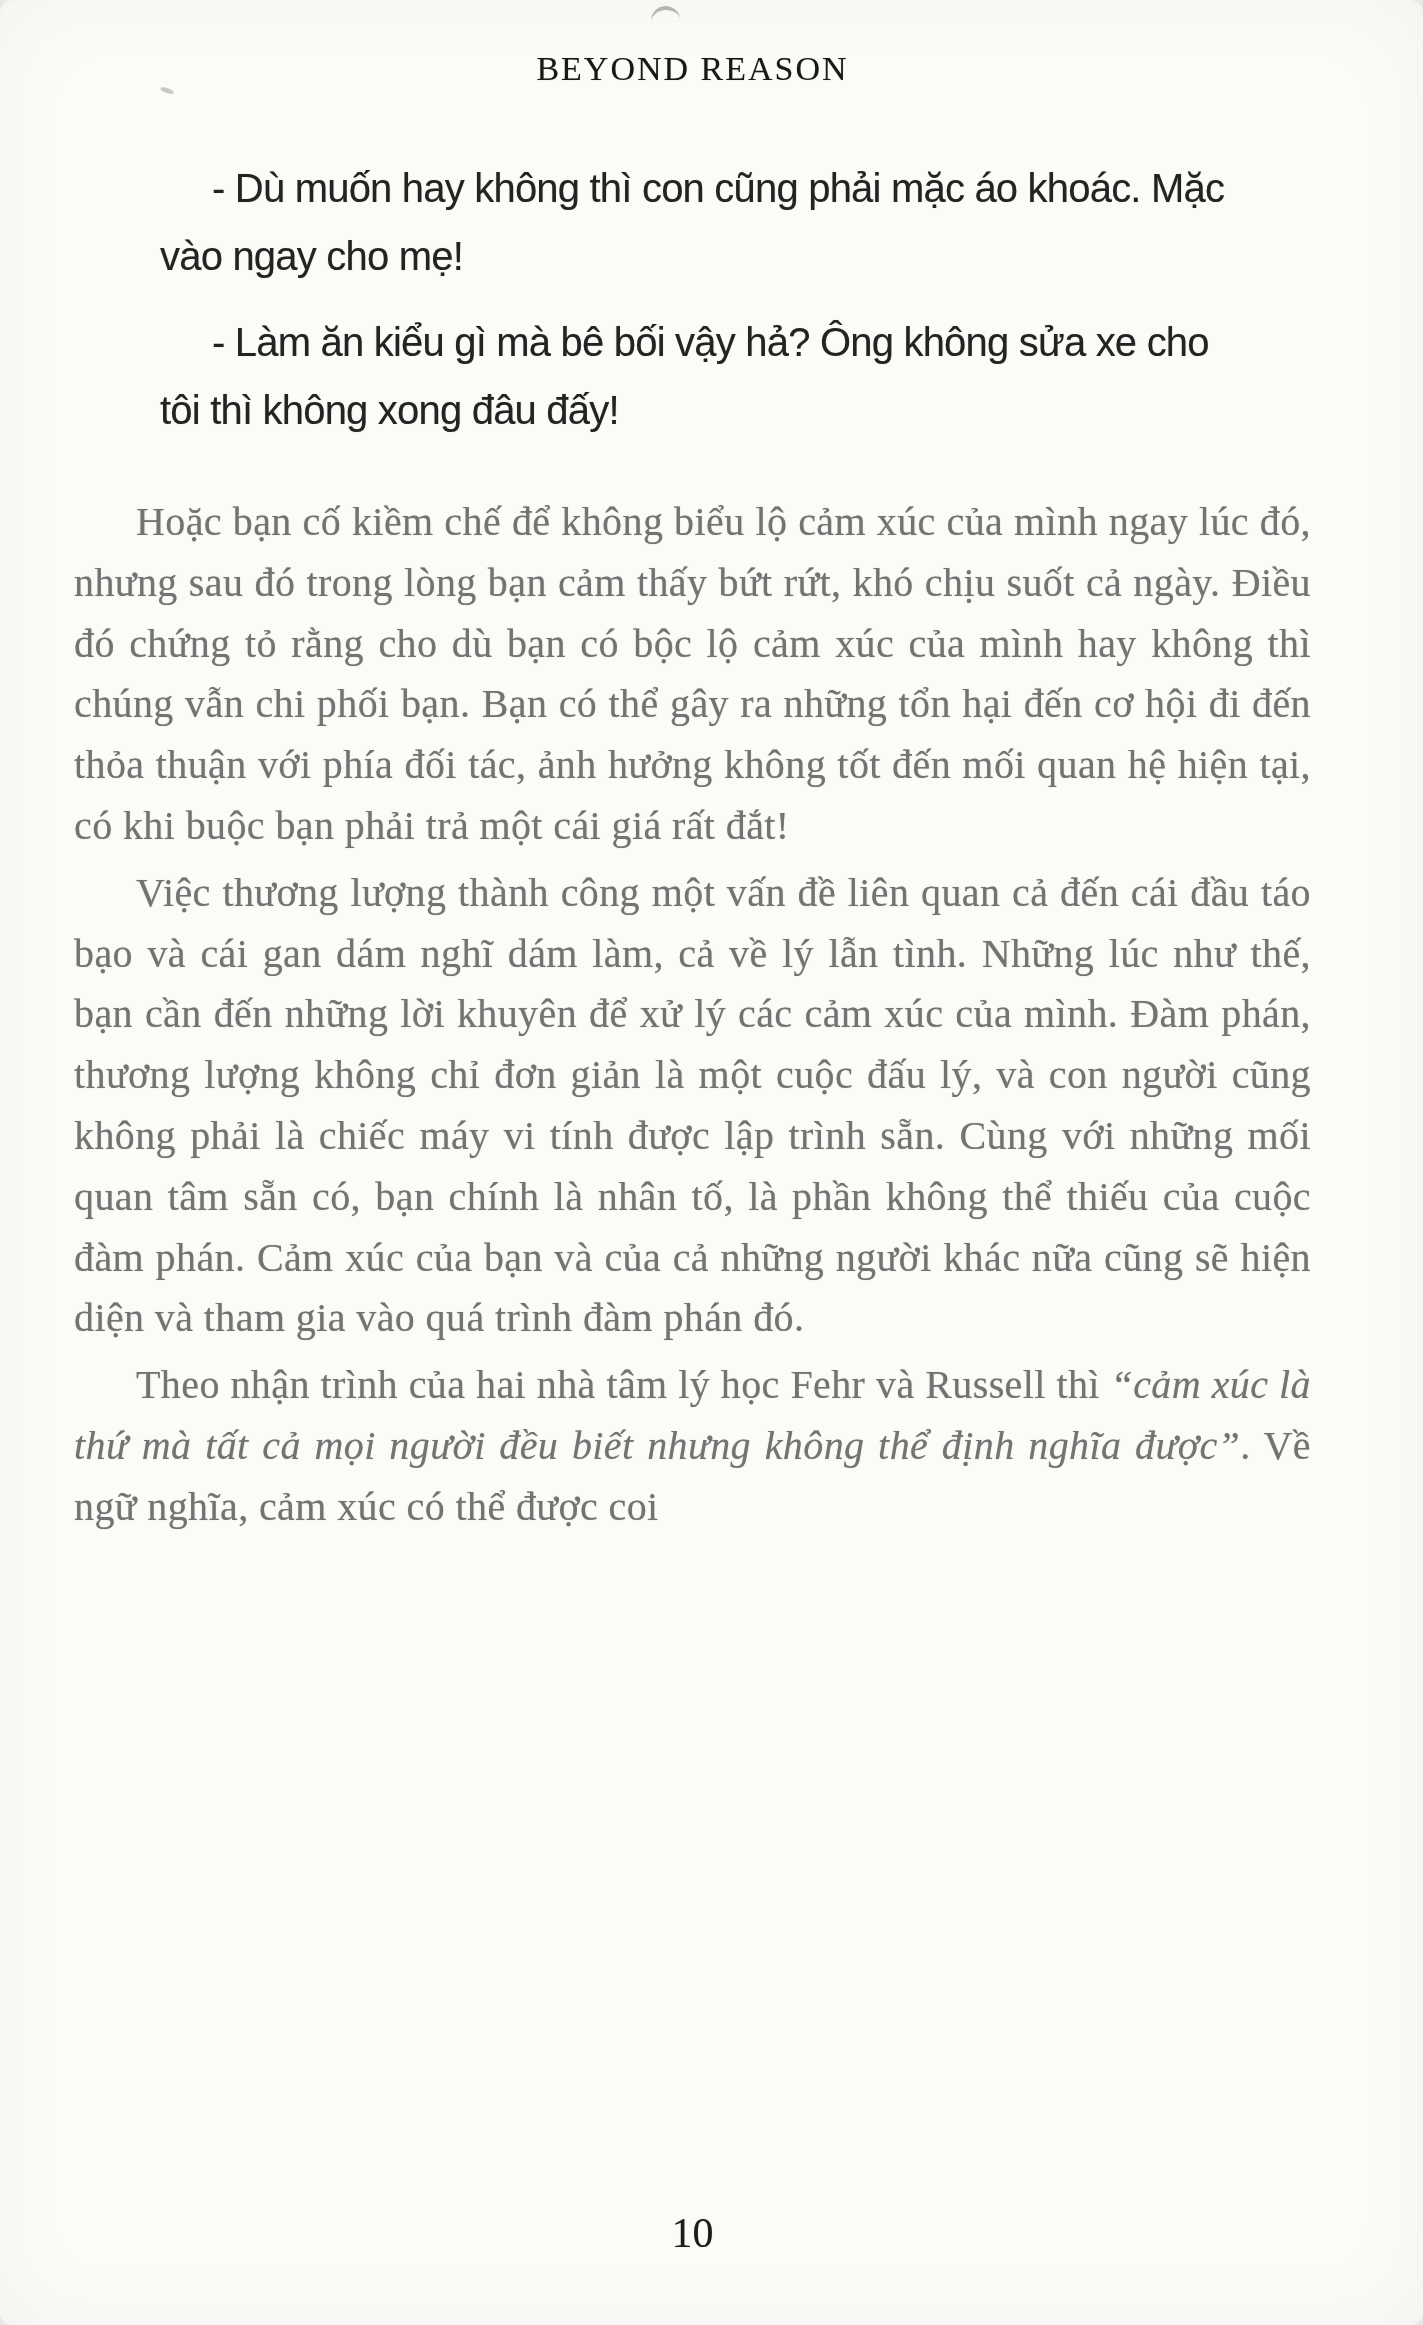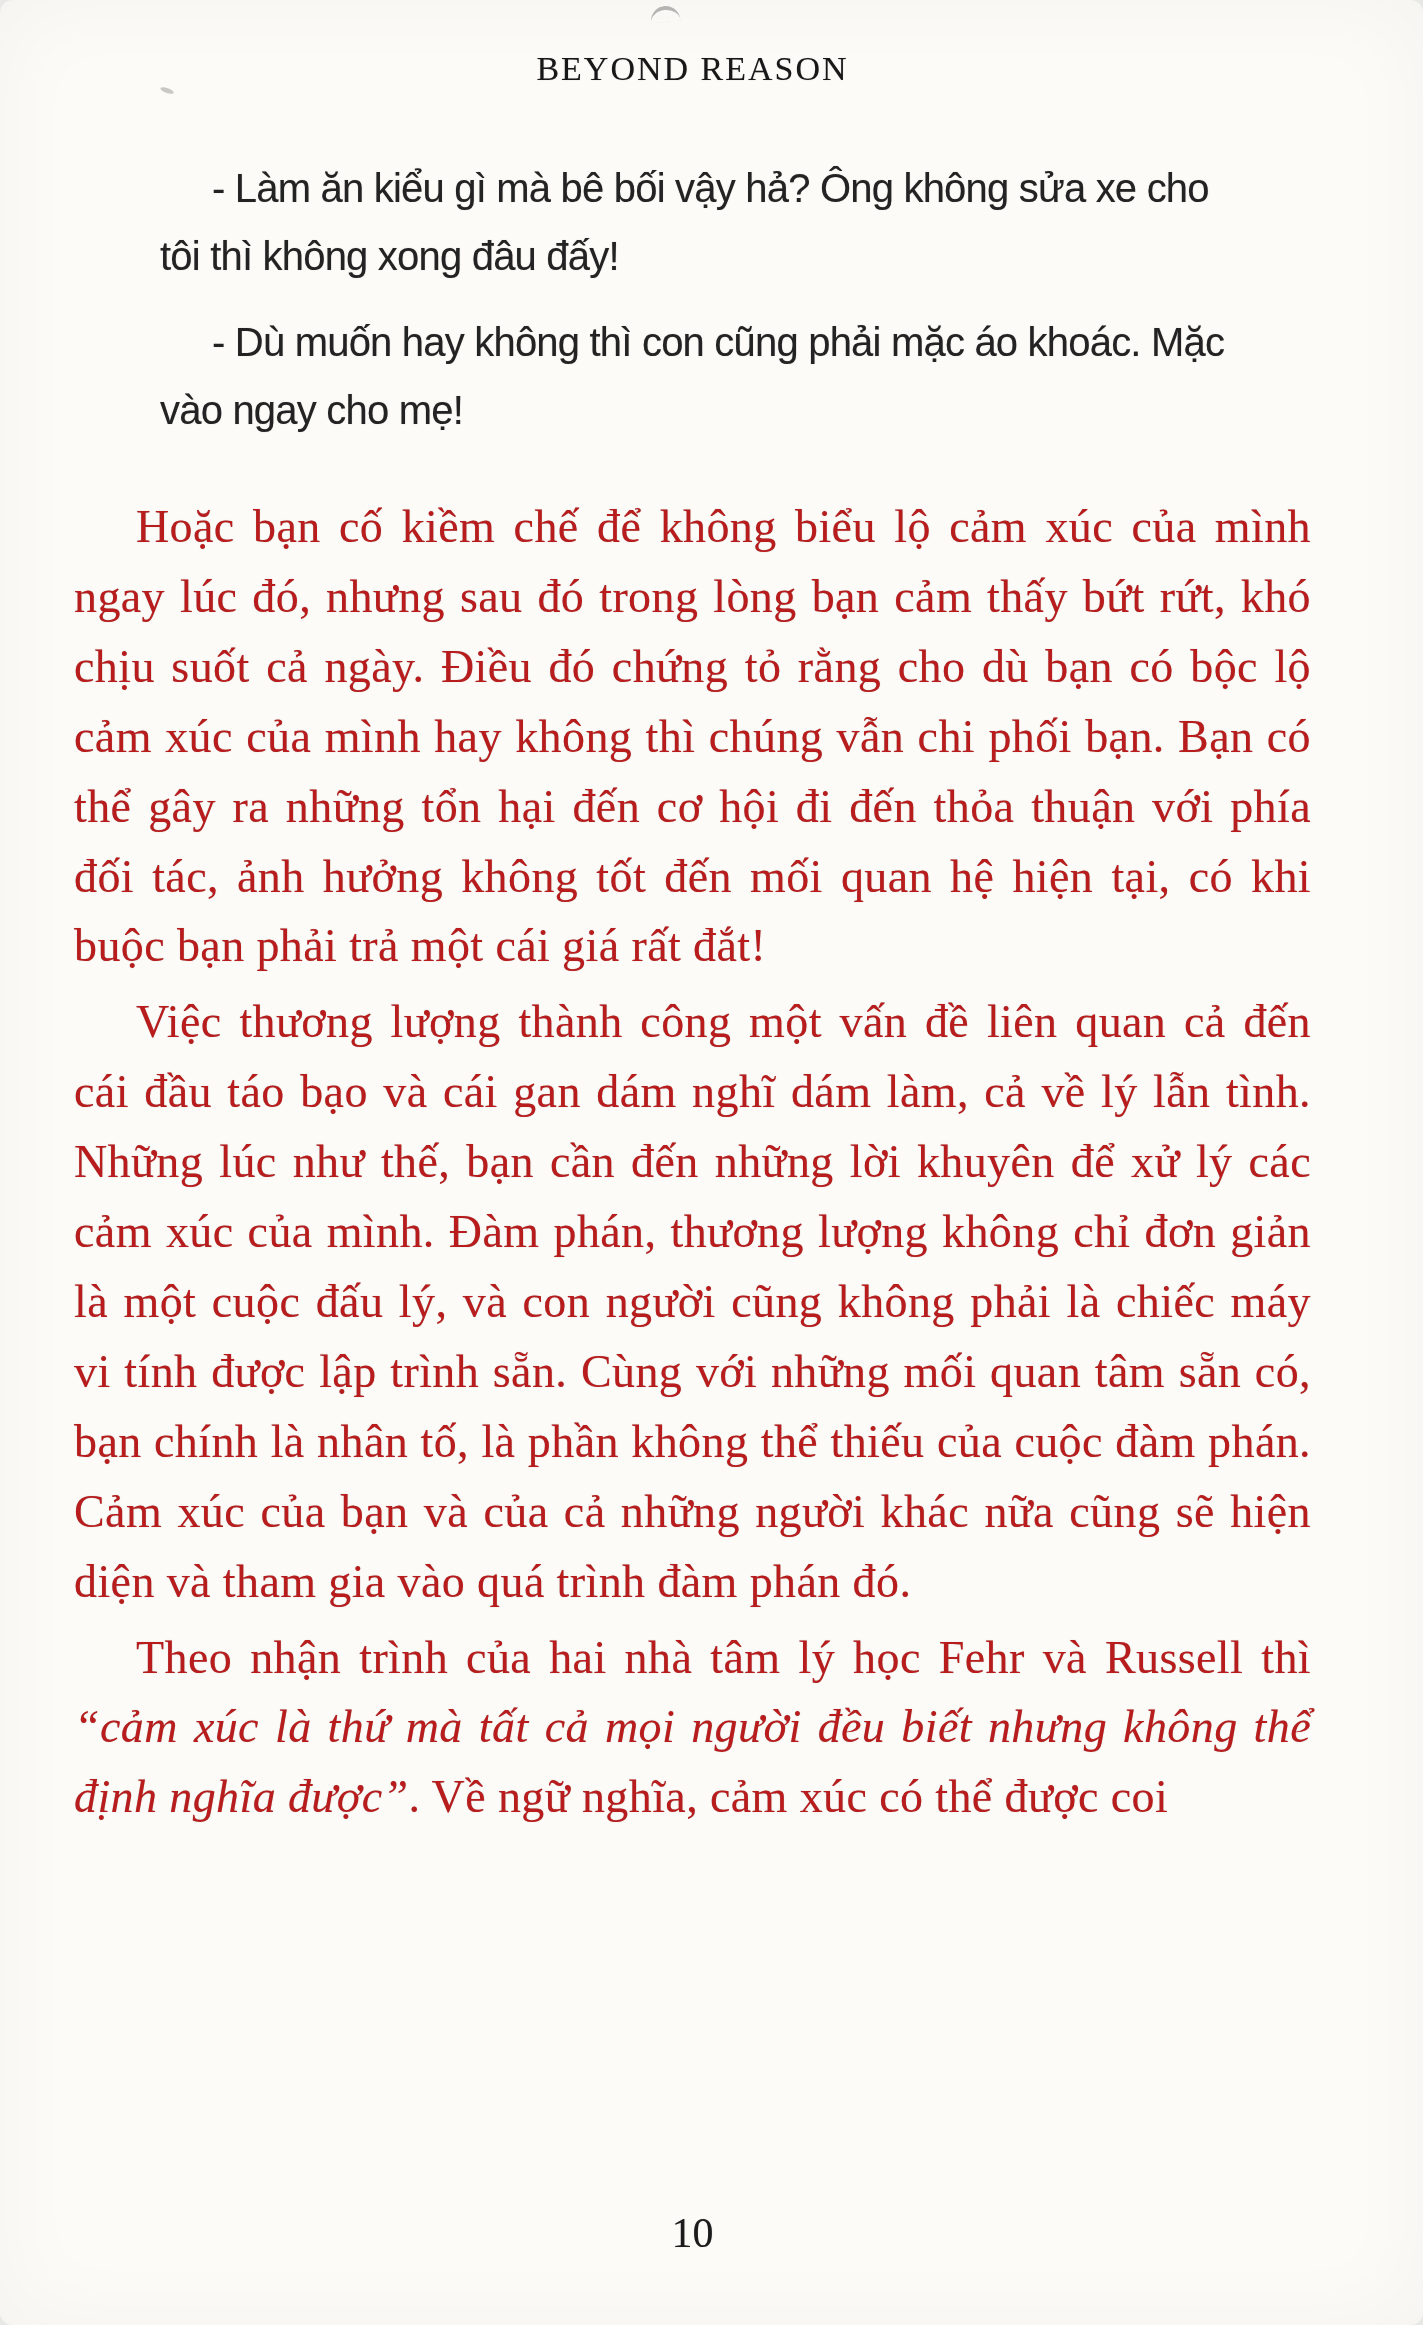--- a/index.html
+++ b/index.html
@@ -63,27 +63,27 @@
     letter-spacing: -0.8px;
     color: #232323;
     text-shadow: 0 0 1px rgba(0,0,0,0.3);
     margin: 0 62px 18px 86px;
     text-indent: 52px;
   }
 
   
   .body-para {
     font-family: "Liberation Serif", serif;
-    font-size: 46px;
+    font-size: 40px;
     line-height: 1.52;
     letter-spacing: 0.4px;
     text-align: justify;
     text-indent: 62px;
     margin: 0;
-    color: #b91c1c;
+    color: #737373;
     text-shadow: 0 0 1px rgba(0,0,0,0.3);
   }
   .body-para + .body-para { margin-top: 6px; }
   .first-body { margin-top: 48px; }
 
   
   .section-heading {
     margin: 60px 0 46px;
     text-align: center;
   }
@@ -121,22 +121,22 @@
 
 <div class="book-page">
   <div class="scan-artifact"></div>
   <div class="scan-speck"></div>
 
   <div class="content">
 
     <div class="running-header">BEYOND REASON</div>
 
     <div class="dialogue-block">
+      <p class="dialogue">- Dù muốn hay không thì con cũng phải mặc áo khoác. Mặc vào ngay cho mẹ!</p>
       <p class="dialogue">- Làm ăn kiểu gì mà bê bối vậy hả? Ông không sửa xe cho tôi thì không xong đâu đấy!</p>
-      <p class="dialogue">- Dù muốn hay không thì con cũng phải mặc áo khoác. Mặc vào ngay cho mẹ!</p>
     </div>
 
     <p class="body-para first-body">Hoặc bạn cố kiềm chế để không biểu lộ cảm xúc của mình ngay lúc đó, nhưng sau đó trong lòng bạn cảm thấy bứt rứt, khó chịu suốt cả ngày. Điều đó chứng tỏ rằng cho dù bạn có bộc lộ cảm xúc của mình hay không thì chúng vẫn chi phối bạn. Bạn có thể gây ra những tổn hại đến cơ hội đi đến thỏa thuận với phía đối tác, ảnh hưởng không tốt đến mối quan hệ hiện tại, có khi buộc bạn phải trả một cái giá rất đắt!</p>
 
     <p class="body-para">Việc thương lượng thành công một vấn đề liên quan cả đến cái đầu táo bạo và cái gan dám nghĩ dám làm, cả về lý lẫn tình. Những lúc như thế, bạn cần đến những lời khuyên để xử lý các cảm xúc của mình. Đàm phán, thương lượng không chỉ đơn giản là một cuộc đấu lý, và con người cũng không phải là chiếc máy vi tính được lập trình sẵn. Cùng với những mối quan tâm sẵn có, bạn chính là nhân tố, là phần không thể thiếu của cuộc đàm phán. Cảm xúc của bạn và của cả những người khác nữa cũng sẽ hiện diện và tham gia vào quá trình đàm phán đó.</p>
 
 
     <p class="body-para closing"><span>Theo nhận trình của hai nhà tâm lý học Fehr và Russell thì </span><span class="quote-italic">“cảm xúc là thứ mà tất cả mọi người đều biết nhưng không thể định nghĩa được”</span><span>. Về ngữ nghĩa, cảm xúc có thể được coi</span></p>
 
   </div>

